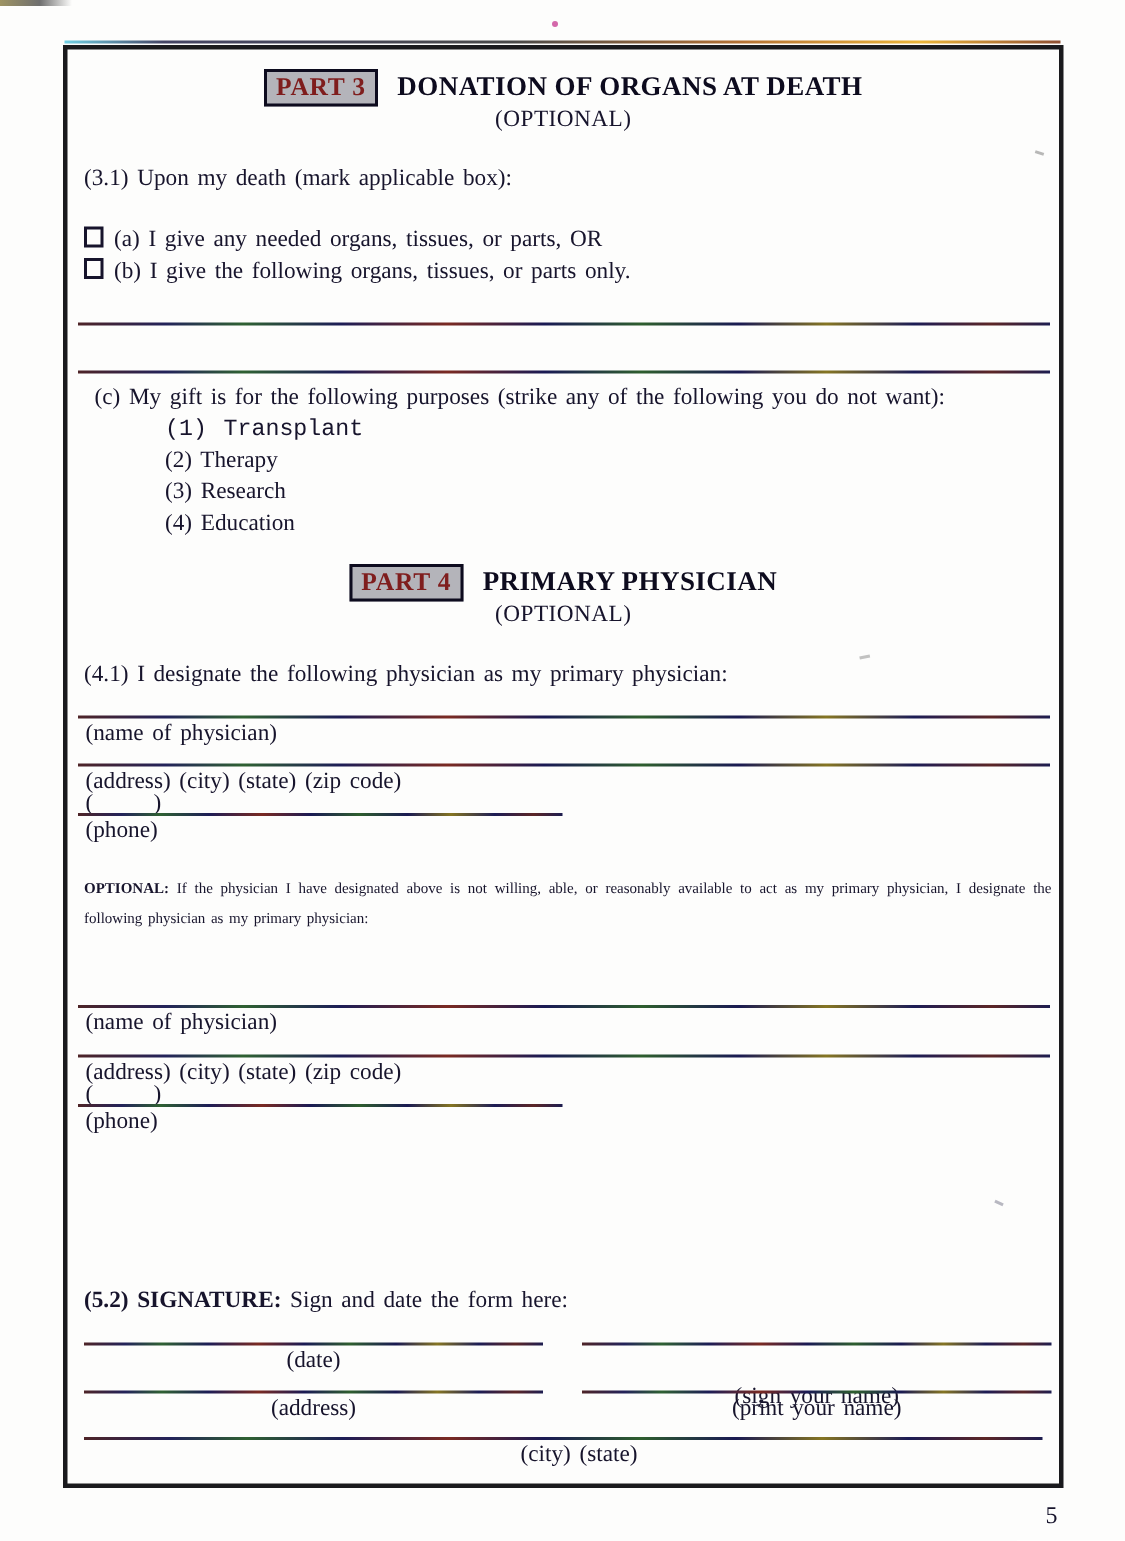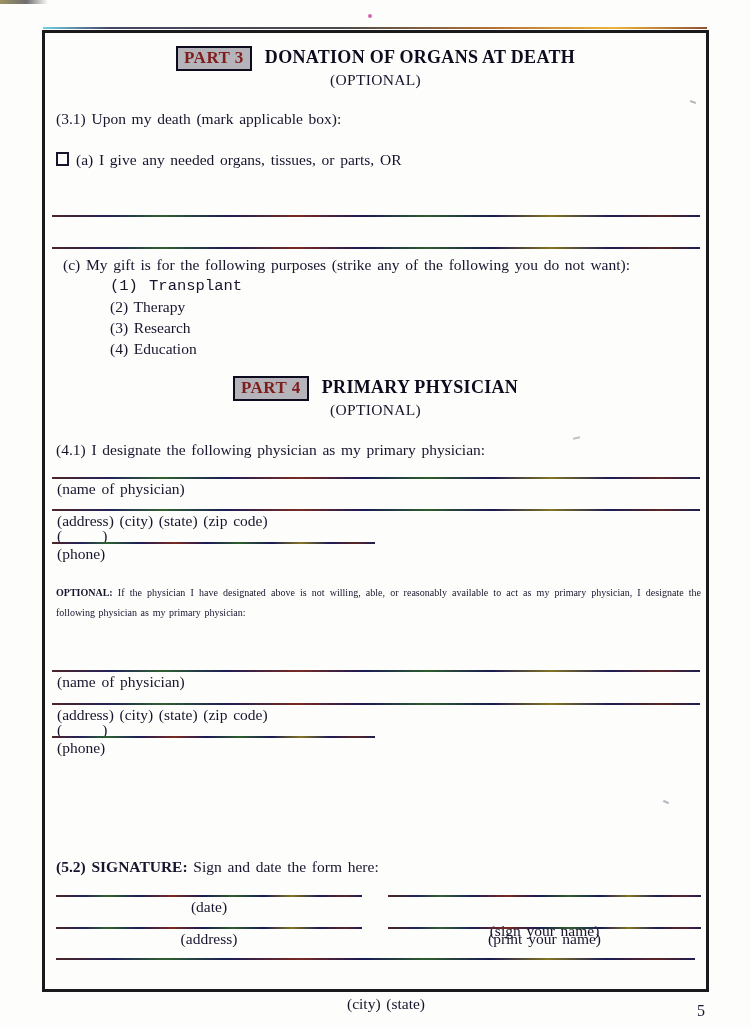--- a/index.html
+++ b/index.html
@@ -65,20 +65,23 @@
   <div class="abs center-row" style="top:46px;">
     <span class="badge">PART 3</span><span class="ptitle">DONATION OF ORGANS AT DEATH</span>
   </div>
   <div class="abs center-row optional" style="top:71px;">(OPTIONAL)</div>
 
   <div class="abs bodytext" style="left:56px;top:110px;">(3.1) Upon my death (mark applicable box):</div>
 
   <div class="abs bodytext" style="left:56px;top:151px;">
     <span class="checkbox"></span><span>(a) I give any needed organs, tissues, or parts, OR</span>
   </div>
+  <div class="abs bodytext" style="left:56px;top:172px;">
+    <span class="checkbox"></span><span>(b) I give the following organs, tissues, or parts only.</span>
+  </div>
 
   <div class="abs fill-line" style="left:52px;top:215px;width:648px;"></div>
   <div class="abs fill-line" style="left:52px;top:247px;width:648px;"></div>
 
   <div class="abs bodytext" style="left:63px;top:256px;">(c) My gift is for the following purposes (strike any of the following you do not want):</div>
   <div class="abs bodytext" style="left:110px;top:277px;font-family:Liberation Mono, monospace;">(1) Transplant</div>
   <div class="abs bodytext" style="left:110px;top:298px;">(2) Therapy</div>
   <div class="abs bodytext" style="left:110px;top:319px;">(3) Research</div>
   <div class="abs bodytext" style="left:110px;top:340px;">(4) Education</div>
 
@@ -124,17 +127,17 @@
   <div class="abs fill-line" style="left:388px;top:895px;width:313px;"></div>
   <div class="abs col-center" style="left:56px;top:898px;width:306px;">(date)</div>
   <div class="abs col-center" style="left:388px;top:894px;width:313px;margin-top:28px;">(sign your name)</div>
 
   <div class="abs fill-line" style="left:56px;top:927px;width:306px;"></div>
   <div class="abs fill-line" style="left:388px;top:927px;width:313px;"></div>
   <div class="abs col-center" style="left:56px;top:930px;width:306px;">(address)</div>
   <div class="abs col-center" style="left:388px;top:930px;width:313px;">(print your name)</div>
 
   <div class="abs fill-line" style="left:56px;top:958px;width:639px;"></div>
-  <div class="abs col-center" style="left:56px;top:995px;width:660px;">(city) (state)</div>
+  <div class="abs col-center" style="left:56px;top:961px;width:660px;">(city) (state)</div>
 
   <div class="abs page-number" style="left:697px;top:1002px;">5</div>
 
 </div>
 
 </body></html>

